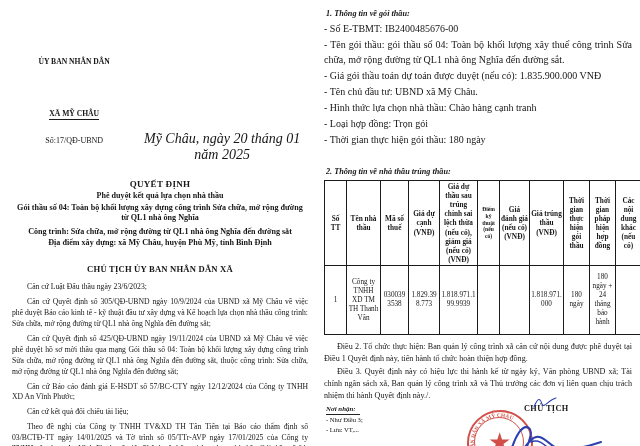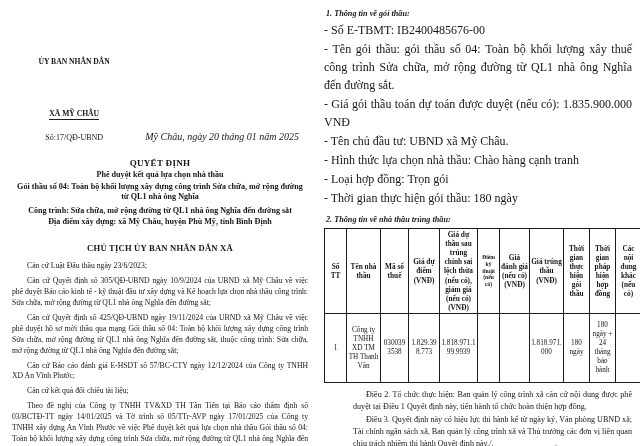--- a/index.html
+++ b/index.html
@@ -67,21 +67,21 @@
   }
   .numline .docno {
     width: 42%;
     text-align: center;
     font-size: 8px;
   }
   .numline .place {
     width: 58%;
     text-align: center;
     font-style: italic;
-    font-size: 10px;
+    font-size: 14px;
     font-family: Liberation Serif, serif;
   }
 
   
   .title-block {
     text-align: center;
     margin-top: 16px;
     line-height: 1.3;
   }
   .title-block .qd {
@@ -147,24 +147,24 @@
   .dieu1 p { margin: 0; text-indent: 15px; }
 
   
   .sec-head {
     font-weight: bold;
     font-style: italic;
     font-size: 8.2px;
     margin: 0 0 3px 2px;
   }
   .bullets {
-    font-size: 12px;
+    font-size: 10px;
     line-height: 1.5;
     text-align: justify;
-    margin: 0 0 8px 0;
+    margin: 0 0 20px 0;
   }
   .bullets p { margin: 0 0 1px 0; }
   .sec-head2 {
     font-weight: bold;
     font-style: italic;
     font-size: 8.2px;
     margin: 4px 0 4px 2px;
   }
 
   table.tbl {
@@ -188,21 +188,20 @@
     height: 82px;
   }
   table.tbl th.tiny { font-size: 5.6px; }
   table.tbl td { height: 66px; font-size: 7.2px; }
 
   .dieu23 {
     margin-top: 6px;
     font-size: 8.1px;
     line-height: 1.45;
     text-align: justify;
-    margin-left: 29px;
   }
   .dieu23 p { margin: 0 0 2px 0; text-indent: 13px; }
 
   .sign-row {
     display: flex;
     margin-top: 2px;
     position: relative;
   }
   .noinhan {
     width: 44%;
@@ -361,21 +360,21 @@
         <col style="width:34px">
         <col style="width:26px">
         <col style="width:26px">
         <col style="width:26px">
       </colgroup>
       <thead>
         <tr>
           <th>Số TT</th>
           <th>Tên nhà thầu</th>
           <th>Mã số thuế</th>
-          <th>Giá dự điểm (VNĐ)</th>
+          <th>Giá dự cạnh (VNĐ)</th>
           <th>Giá dự thầu sau trúng chỉnh sai lệch thừa (nếu có), giảm giá (nếu có) (VNĐ)</th>
           <th class="tiny">Điểm kỹ thuật (nếu có)</th>
           <th>Giá đánh giá (nếu có) (VNĐ)</th>
           <th>Giá trúng thầu (VNĐ)</th>
           <th>Thời gian thực hiện gói thầu</th>
           <th>Thời gian pháp hiện hợp đồng</th>
           <th>Các nội dung khác (nếu có)</th>
         </tr>
       </thead>
       <tbody>

